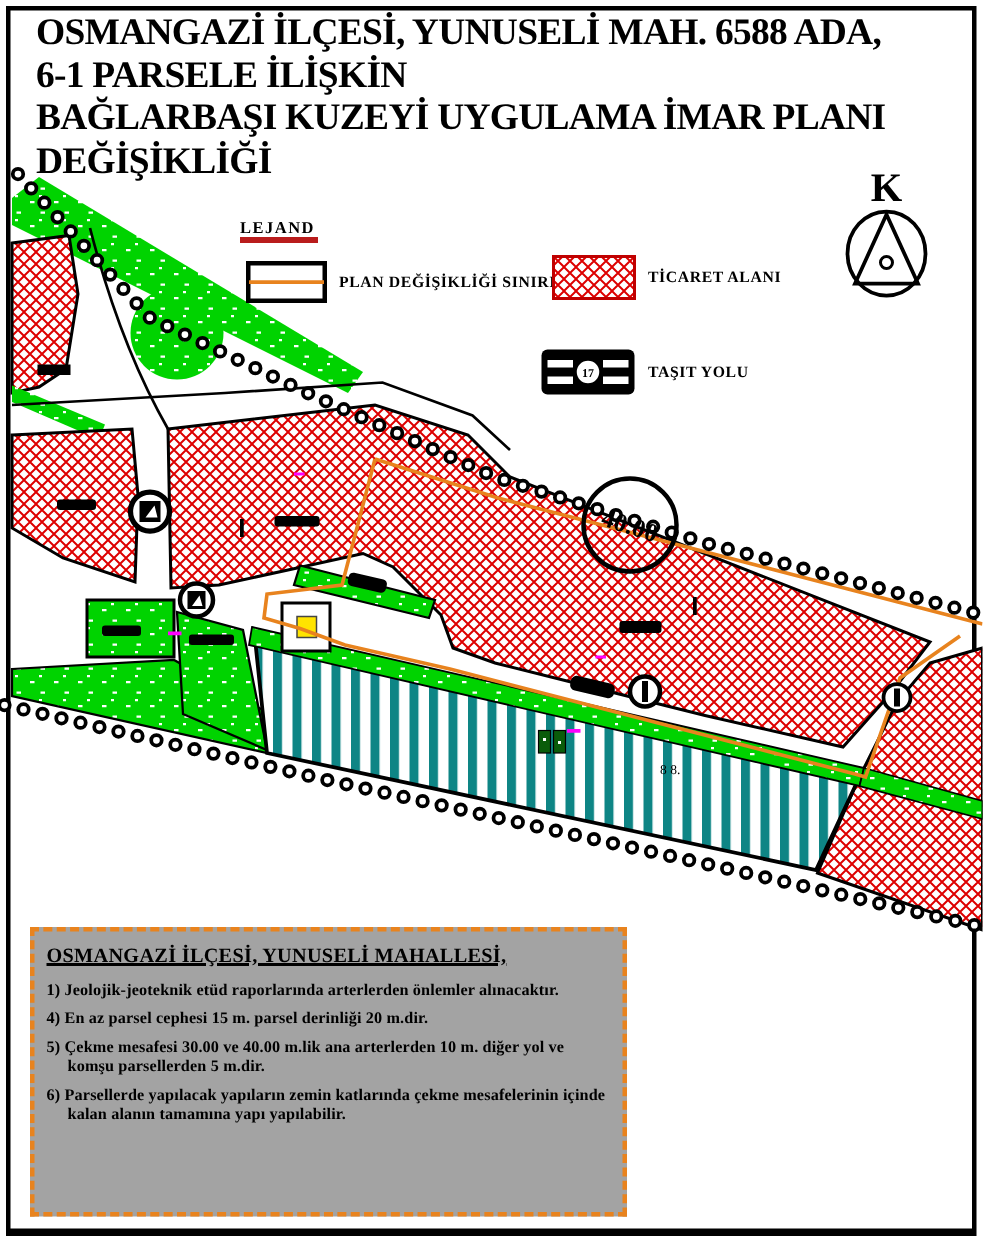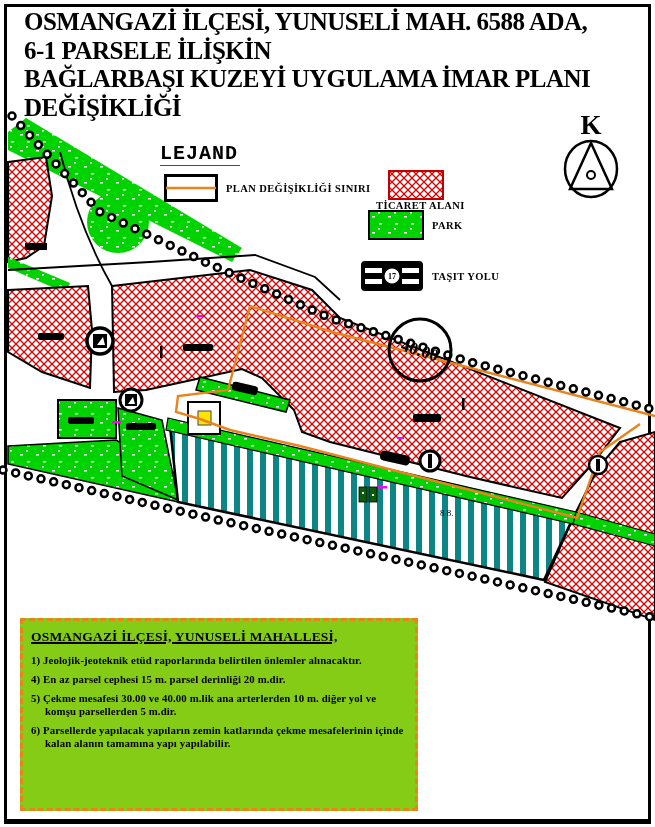--- a/index.html
+++ b/index.html
@@ -4,29 +4,29 @@
 <style>
   html,body{margin:0;padding:0;background:#fff;}
   body{width:655px;height:827px;position:relative;overflow:hidden;
        font-family:"Liberation Serif", serif;color:#000;}
   .page{position:absolute;left:4px;top:4px;right:4px;bottom:3px;
         border:3px solid #000;border-bottom:5px solid #000;}
   .title{position:absolute;left:24px;top:8px;width:625px;
          font-size:25px;font-weight:bold;line-height:1.14;letter-spacing:-0.5px;font-family:Liberation Serif, serif;}
   .map-svg{position:absolute;left:0;top:0;width:655px;height:827px;}
   .legend{position:absolute;left:160px;top:142px;width:360px;}
-  .lejand{font-size:20px;font-weight:bold;letter-spacing:1px;
-          border-bottom:1px solid #b91c1c;display:inline-block;padding:0 2px 0 0;font-family:Liberation Mono, monospace;}
+  .lejand{font-size:11px;font-weight:bold;letter-spacing:1px;
+          border-bottom:4px solid #b91c1c;display:inline-block;padding:0 2px 0 0;}
   .leg-item{position:absolute;display:flex;align-items:center;}
   .leg-label{font-size:10.5px;font-weight:bold;letter-spacing:.4px;margin-left:8px;white-space:nowrap;}
   .sw{display:block;}
   .north{position:absolute;left:556px;top:112px;width:70px;text-align:center;}
   .north-k{font-size:27px;font-weight:bold;line-height:1;}
   .notes{position:absolute;left:20px;top:618px;width:398px;height:193px;
-         border:3px dashed #e8831e;padding:6px 8px 4px 8px;box-sizing:border-box;background:#84cc16;}
+         border:3px dashed #e8831e;padding:6px 8px 4px 8px;box-sizing:border-box;background:#a3a3a3;}
   .notes h3{margin:0 0 7px 0;font-size:13.5px;line-height:1.45;letter-spacing:.2px;
             text-decoration:underline;text-decoration-thickness:2px;}
   .note{font-size:10.8px;font-weight:bold;line-height:1.18;margin:0 0 6.5px 0;
         padding-left:14px;text-indent:-14px;letter-spacing:.1px;}
 </style>
 </head>
 <body>
 
 <div class="page"></div>
 
@@ -160,35 +160,29 @@
   <span class="lejand">LEJAND</span>
 
   <div class="leg-item" style="left:4px;top:32px;">
     <svg class="sw" width="54" height="28">
       <rect x="1.5" y="1.5" width="51" height="25" fill="#fff" stroke="#000" stroke-width="3"></rect>
       <line x1="2" y1="14" x2="52" y2="14" stroke="#e8831e" stroke-width="2.5"></line>
     </svg>
     <span class="leg-label">PLAN DEĞİŞİKLİĞİ SINIRI</span>
   </div>
 
-  <div class="leg-item" style="left:208px;top:28px;flex-direction:column;">
+  <div class="leg-item" style="left:208px;top:28px;">
     <svg class="sw" width="56" height="30">
       <rect x="1" y="1" width="54" height="28" fill="url(#xhatch)" stroke="#c00000" stroke-width="2"></rect>
     </svg>
     <span class="leg-label">TİCARET ALANI</span>
   </div>
 
-  <div class="leg-item" style="left:208px;top:68px;">
-    <svg class="sw" width="56" height="30">
-      <rect x="1" y="1" width="54" height="28" fill="url(#grn)" stroke="#000" stroke-width="2"></rect>
-    </svg>
-    <span class="leg-label">PARK</span>
-  </div>
-
-  <div class="leg-item" style="left:200px;top:118px;justify-content:space-between;">
+
+  <div class="leg-item" style="left:200px;top:90px;justify-content:space-between;">
     <svg class="sw" width="64" height="32">
       <rect x="1" y="1" width="62" height="30" rx="4" fill="#000"></rect>
       <rect x="5" y="8" width="17" height="5" fill="#fff"></rect>
       <rect x="42" y="8" width="17" height="5" fill="#fff"></rect>
       <rect x="5" y="19" width="17" height="5" fill="#fff"></rect>
       <rect x="42" y="19" width="17" height="5" fill="#fff"></rect>
       <circle cx="32" cy="16" r="8.5" fill="#fff" stroke="#000" stroke-width="2"></circle>
       <text x="32" y="19" font-size="8" font-weight="bold" text-anchor="middle">17</text>
     </svg>
     <span class="leg-label">TAŞIT YOLU</span>
@@ -201,17 +195,17 @@
     <ellipse cx="31" cy="30" rx="26" ry="28" fill="none" stroke="#000" stroke-width="2.5"></ellipse>
     <polygon points="31,4 10,50 52,50" fill="none" stroke="#000" stroke-width="2.5"></polygon>
     <circle cx="31" cy="36" r="4" fill="none" stroke="#000" stroke-width="2"></circle>
   </svg>
 </div>
 
 <div class="notes">
   <h3>
     <span>OSMANGAZİ İLÇESİ, YUNUSELİ MAHALLESİ,</span><br>
   </h3>
-  <p class="note"><span>1)</span> <span>Jeolojik-jeoteknik etüd raporlarında belirtilen önlemler alınacaktır.</span></p>
+  <p class="note"><span>1)</span> <span>Jeolojik-jeoteknik etüd raporlarında arterlerden önlemler alınacaktır.</span></p>
   <p class="note"><span>4)</span> <span>En az parsel cephesi 15 m. parsel derinliği 20 m.dir.</span></p>
   <p class="note"><span>5)</span> <span>Çekme mesafesi 30.00 ve 40.00 m.lik ana arterlerden 10 m. diğer yol ve komşu parsellerden 5 m.dir.</span></p>
   <p class="note"><span>6)</span> <span>Parsellerde yapılacak yapıların zemin katlarında çekme mesafelerinin içinde kalan alanın tamamına yapı yapılabilir.</span></p>
 </div>
 
 </body></html>

